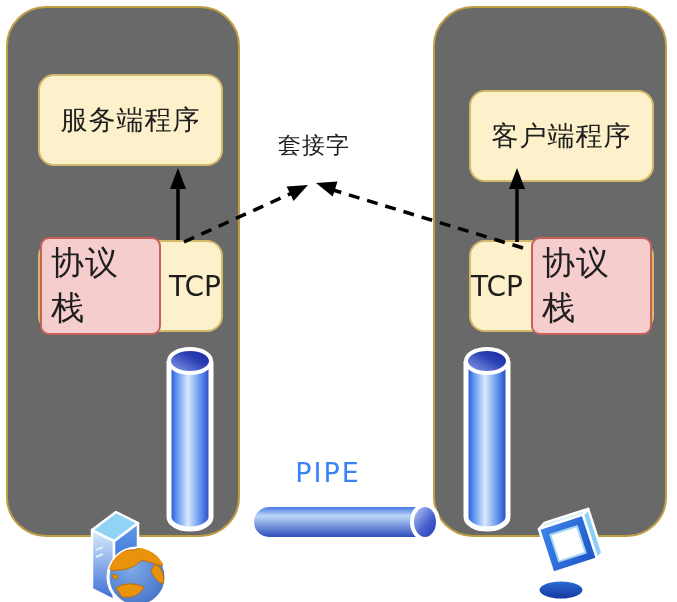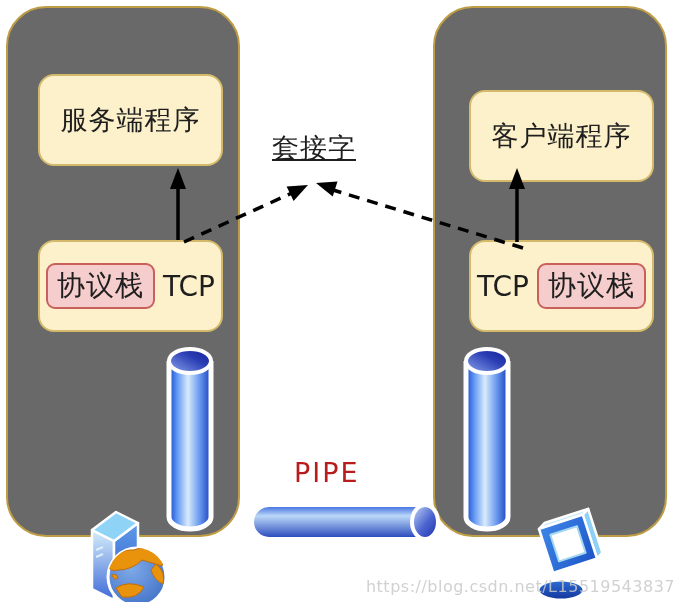--- a/index.html
+++ b/index.html
@@ -32,30 +32,30 @@
   }
   .prog-left{left:30px;top:74px;}
   .tcp-left{left:30px;top:240px;}
   .prog-right{left:461px;top:90px;}
   .tcp-right{left:461px;top:240px;}
   .tcp-row{display:flex;align-items:center;gap:8px;}
   .stack-chip{
     background:var(--stack-fill);
     border:2px solid var(--stack-border);
     border-radius:9px;
-    padding:2px 9px;font-size:28px;letter-spacing:1px;
+    padding:2px 9px;font-size:33px;letter-spacing:1px;
   }
   .tcp-label{font-size:28px;letter-spacing:0;}
   .socket-label{
     position:absolute;left:264px;top:130px;width:100px;
-    text-align:center;font-size:27px;letter-spacing:1px;text-decoration:underline;
+    text-align:center;font-size:23px;letter-spacing:1px;
   }
   .pipe-label{
-    position:absolute;left:294px;top:457px;width:100px;
-    font-size:27px;letter-spacing:2px;color:#b91c1c;
+    position:absolute;left:278px;top:457px;width:100px;
+    text-align:center;font-size:27px;letter-spacing:2px;color:#3b82f6;
   }
   .overlay{position:absolute;left:0;top:0;pointer-events:none;}
   .watermark{
     position:absolute;right:2px;top:577px;
     font-size:16px;color:rgba(201,201,201,0.85);letter-spacing:0.5px;
   }
 </style>
 </head>
 <body>
 
@@ -191,14 +191,13 @@
       <ellipse cx="561" cy="590" rx="23" ry="10" fill="url(#monBase)" stroke="#FFFFFF" stroke-width="3"></ellipse>
       <g transform="translate(539,529) rotate(-18)" stroke="#FFFFFF" stroke-width="2.5" stroke-linejoin="round">
         <polygon points="0,0 46,0 53,-4 7,-4" fill="#C9ECFB"></polygon>
         <polygon points="46,0 53,-4 53,42 46,46" fill="#8FD0F6"></polygon>
         <rect x="0" y="0" width="46" height="46" fill="url(#monFrame)"></rect>
         <rect x="9" y="9" width="28" height="28" fill="#FFFFFF" stroke="#A5D8F0" stroke-width="2"></rect>
       </g>
     </g>
   </svg>
 
-  <div class="watermark">https://blog.csdn.net/L15519543837</div>
 </div>
 
 </body></html>

